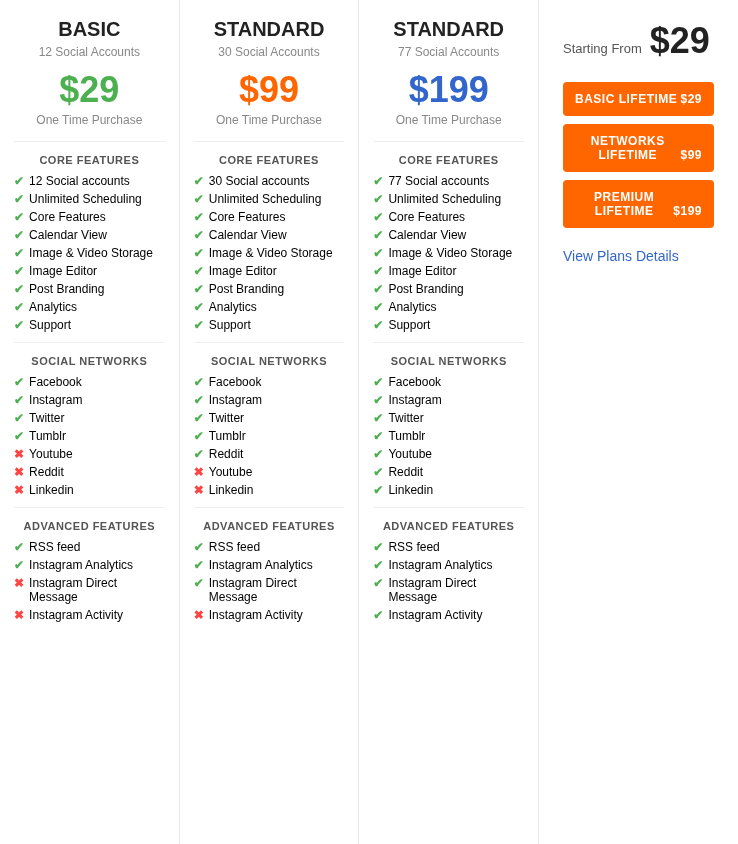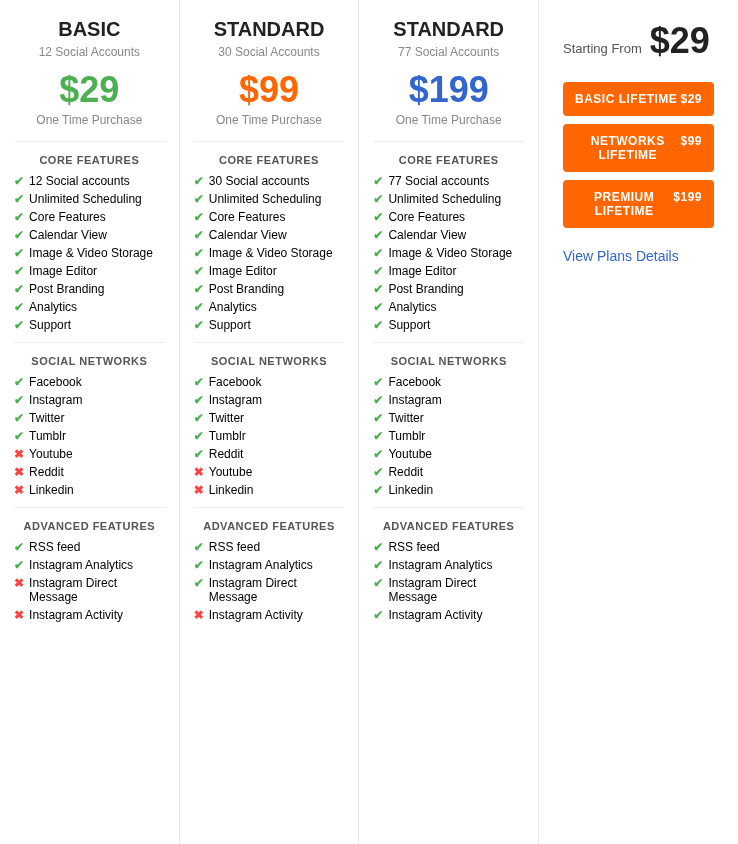--- a/index.html
+++ b/index.html
@@ -93,21 +93,21 @@
     }
     .sidebar-price {
       font-size: 42px;
       font-weight: 900;
       color: #222;
       margin-bottom: 14px;
     }
     .sidebar-btn {
       display: flex;
       justify-content: space-between;
-      align-items: flex-start;
+      align-items: flex-end;
       background: #ff6600;
       color: #fff;
       font-weight: 900;
       font-size: 12px;
       letter-spacing: 0.5px;
       padding: 10px 12px;
       border-radius: 4px;
       margin-bottom: 8px;
       cursor: pointer;
       border: none;

